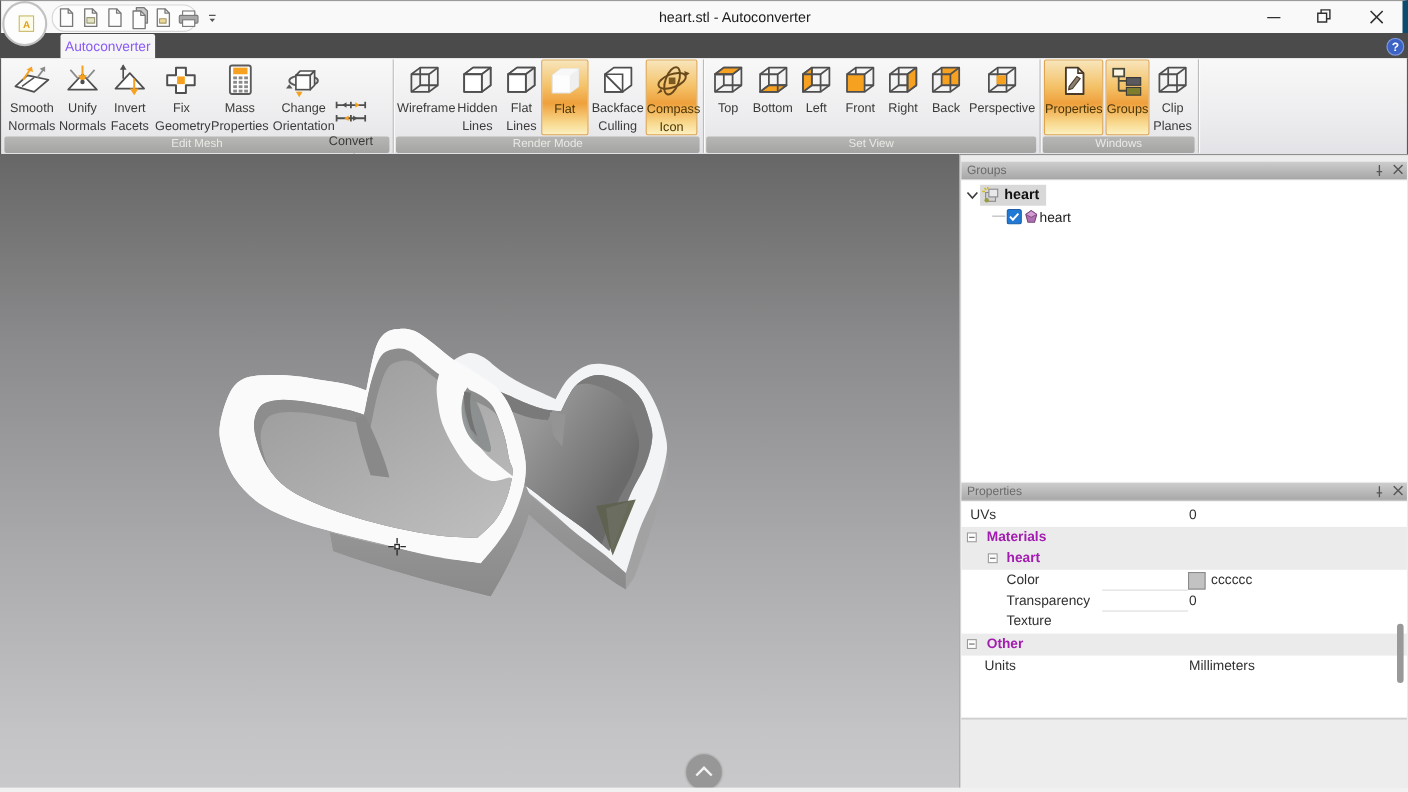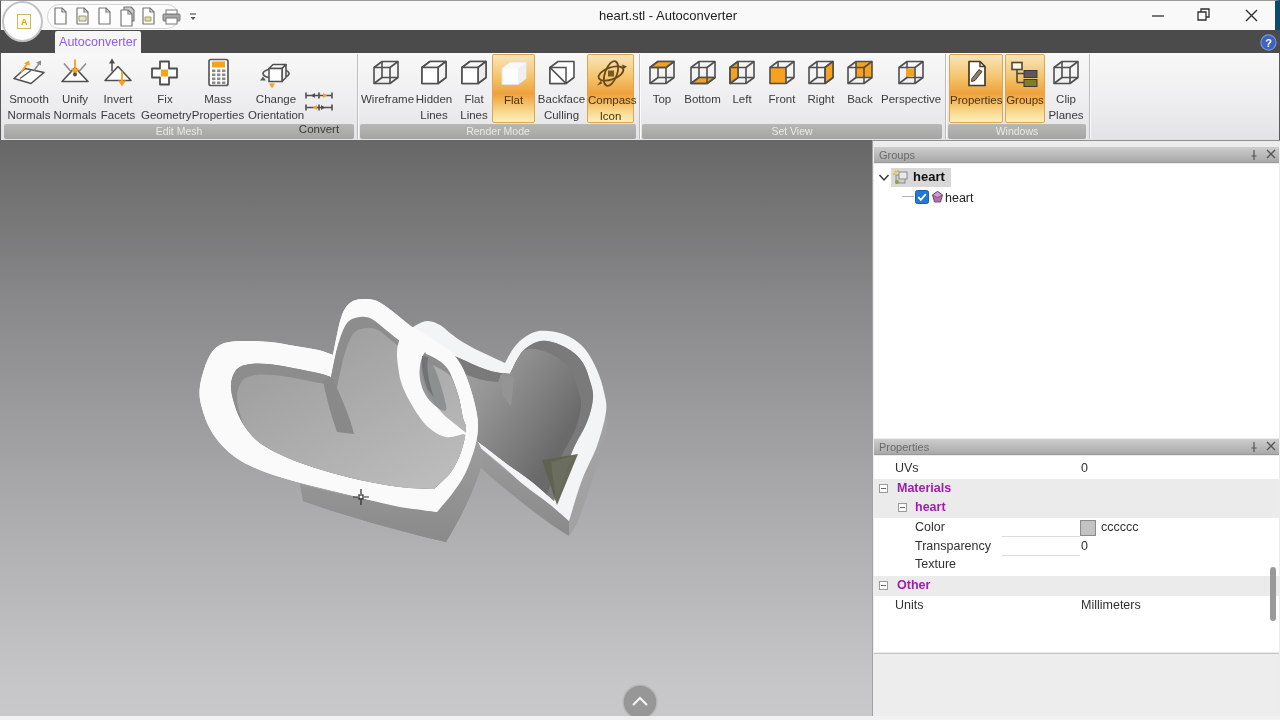--- a/index.html
+++ b/index.html
@@ -485,21 +485,21 @@
       </div>
 
       <div class="ptitle" style="top:298px;">Properties</div>
       <svg class="picons" style="top:300px;" viewBox="0 0 26 12">
           <path d="M4 1v6M1.5 7h5M4 7v4" stroke="#555" stroke-width="1.2" fill="none"></path>
           <path d="M17 1l8 8M25 1l-8 8" stroke="#555" stroke-width="1.3"></path>
         </svg>
       <div class="pwhite" style="top:315px; height:196px;"></div>
       <div id="props" style="position:absolute; left:1px; top:315px; width:405px;">
         <div class="prow" style="top:3px;">
-            <span class="lab" style="left:21px;">UVs</span>
+            <span class="lab" style="left:8px;">UVs</span>
             <span class="val">0</span>
           </div>
         <div class="prow cat" style="top:22.5px;">
             <span class="exp" style="left:5px;"></span>
             <span class="lab" style="left:23px;">Materials</span>
           </div>
         <div class="prow cat" style="top:42px;">
             <span class="exp" style="left:24px;"></span>
             <span class="lab" style="left:41px;">heart</span>
           </div>

